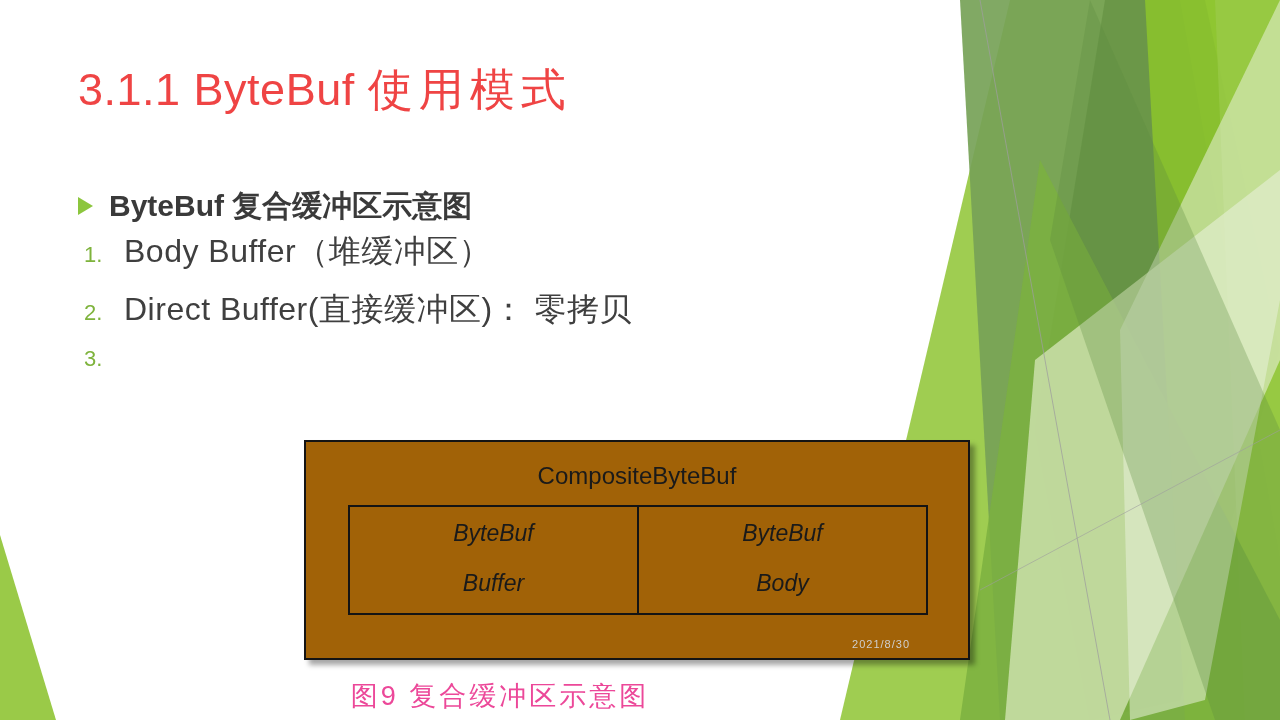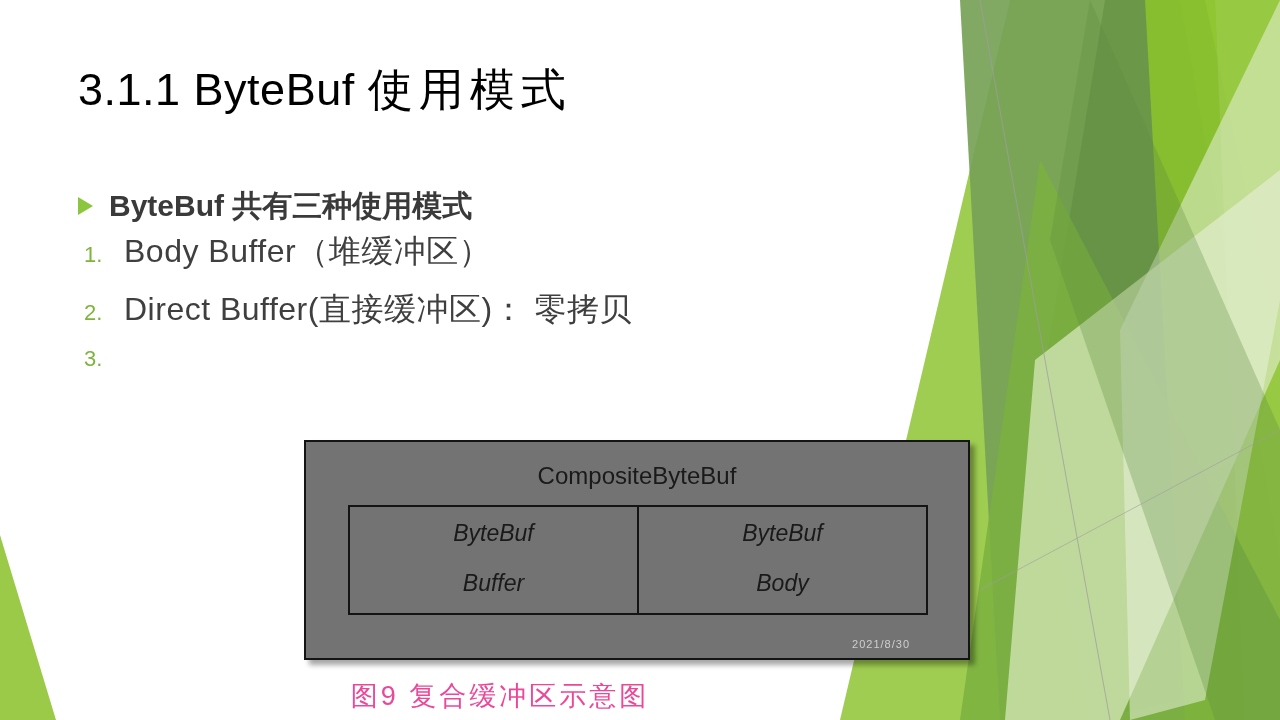--- a/index.html
+++ b/index.html
@@ -25,21 +25,21 @@
   }
 
   
   #title {
     position: absolute;
     left: 78px;
     top: 60px;
     font-size: 45px;
     font-weight: 400;
     letter-spacing: 0.5px;
-    color: #000000;
+    color: #ef4444;
     white-space: nowrap;
   }
   #title .cjk { letter-spacing: 6px; }
 
   
   #bodylist {
     position: absolute;
     left: 78px;
     top: 182px;
     width: 900px;
@@ -83,21 +83,21 @@
     letter-spacing: 0.5px;
   }
 
   
   #diagram {
     position: absolute;
     left: 304px;
     top: 440px;
     width: 666px;
     height: 220px;
-    background: #737373;
+    background: #a16207;
     border: 2px solid #141414;
     box-sizing: border-box;
     box-shadow: 5px 5px 5px rgba(0,0,0,0.35);
   }
   #diagram-title {
     position: absolute;
     left: 0; right: 0;
     top: 20px;
     text-align: center;
     font-size: 24px;
@@ -177,21 +177,21 @@
   </svg>
 
   <div id="title">
     <span>3.1.1 ByteBuf</span><span>&nbsp;</span><span class="cjk">使用模式</span>
   </div>
 
   <div id="bodylist">
 
     <div class="lead-row">
       <span class="tri-bullet"></span>
-      <span class="lead-text">ByteBuf 共有三种使用模式</span>
+      <span class="lead-text">ByteBuf 复合缓冲区示意图</span>
     </div>
 
     <div class="num-row">
       <span class="num">1.</span>
       <span class="num-text">Body Buffer（堆缓冲区）</span>
     </div>
 
     <div class="num-row">
       <span class="num">2.</span>
       <span class="num-text">Direct Buffer(直接缓冲区)： 零拷贝</span>

